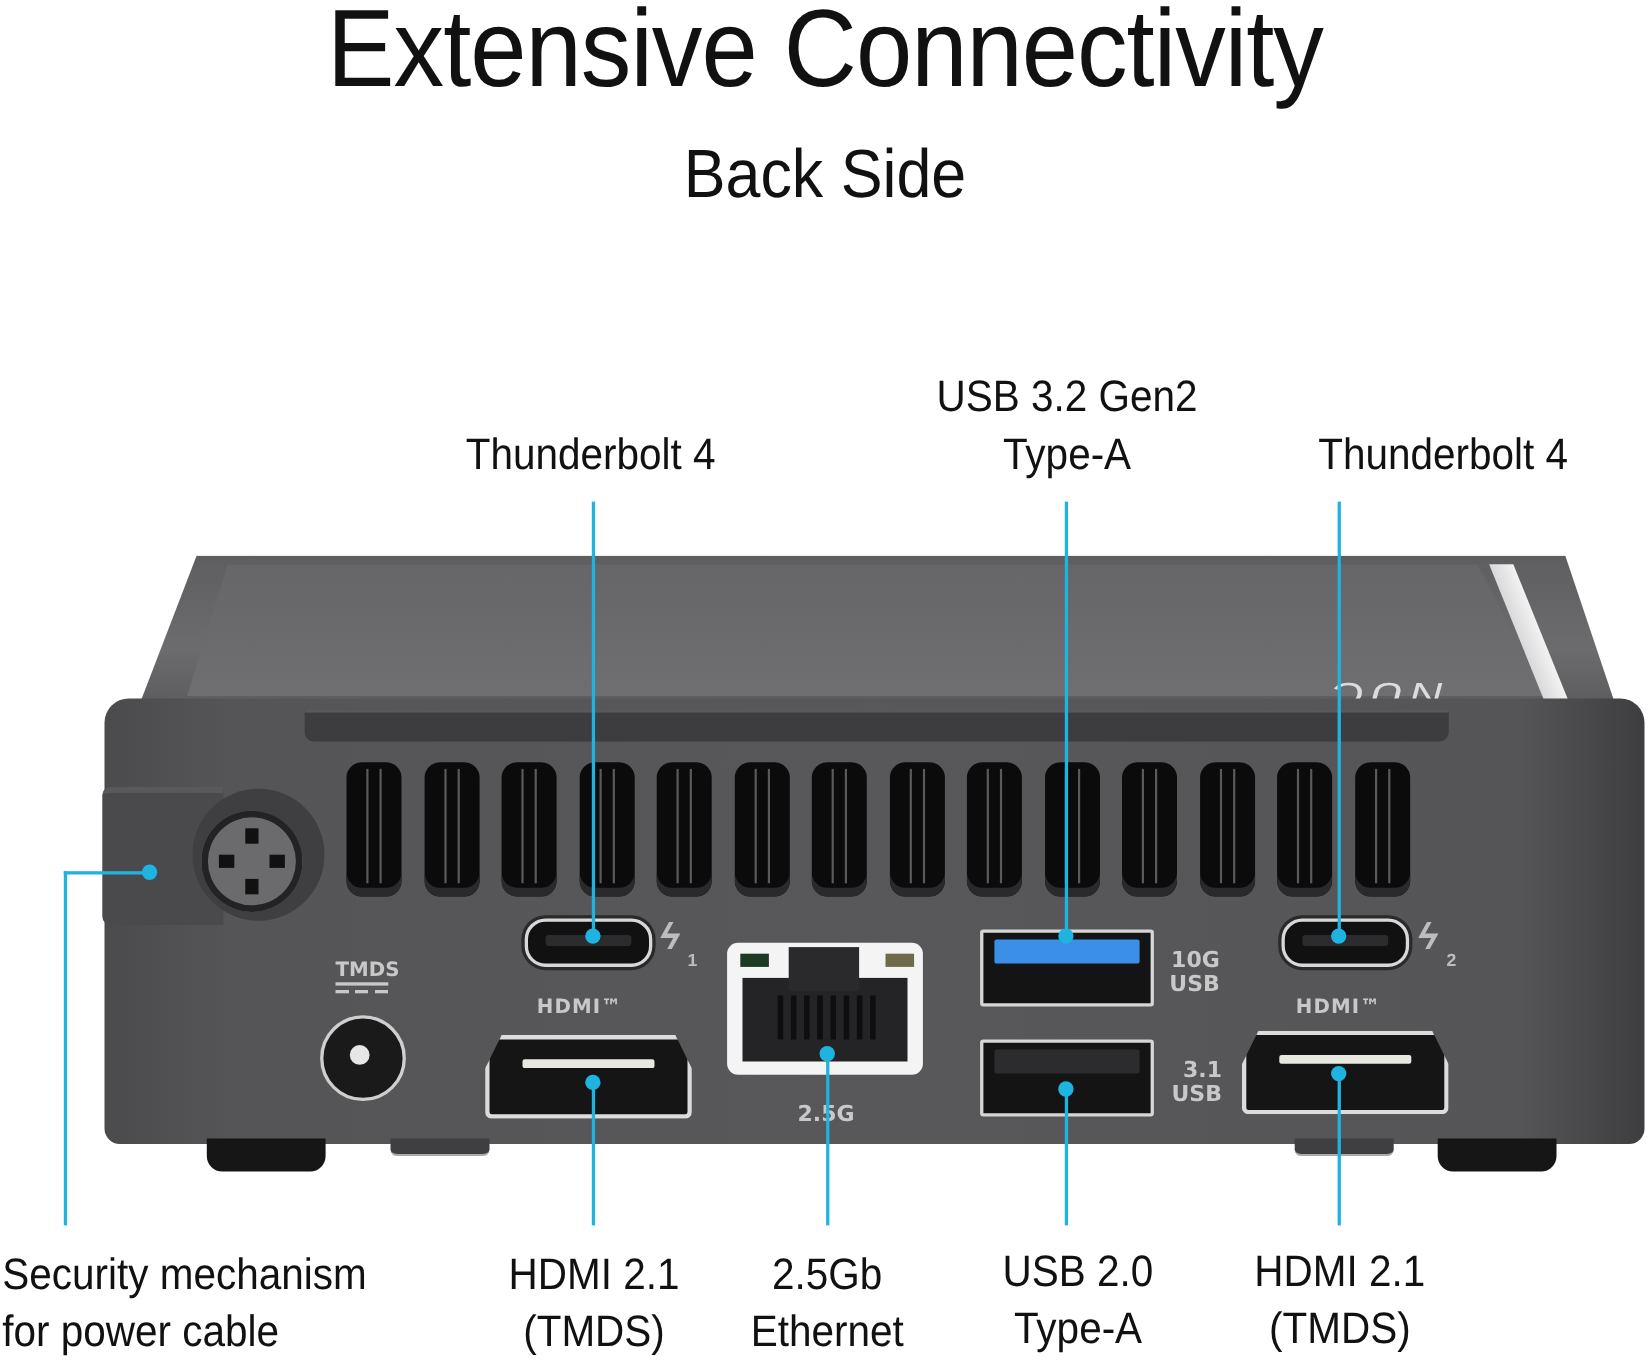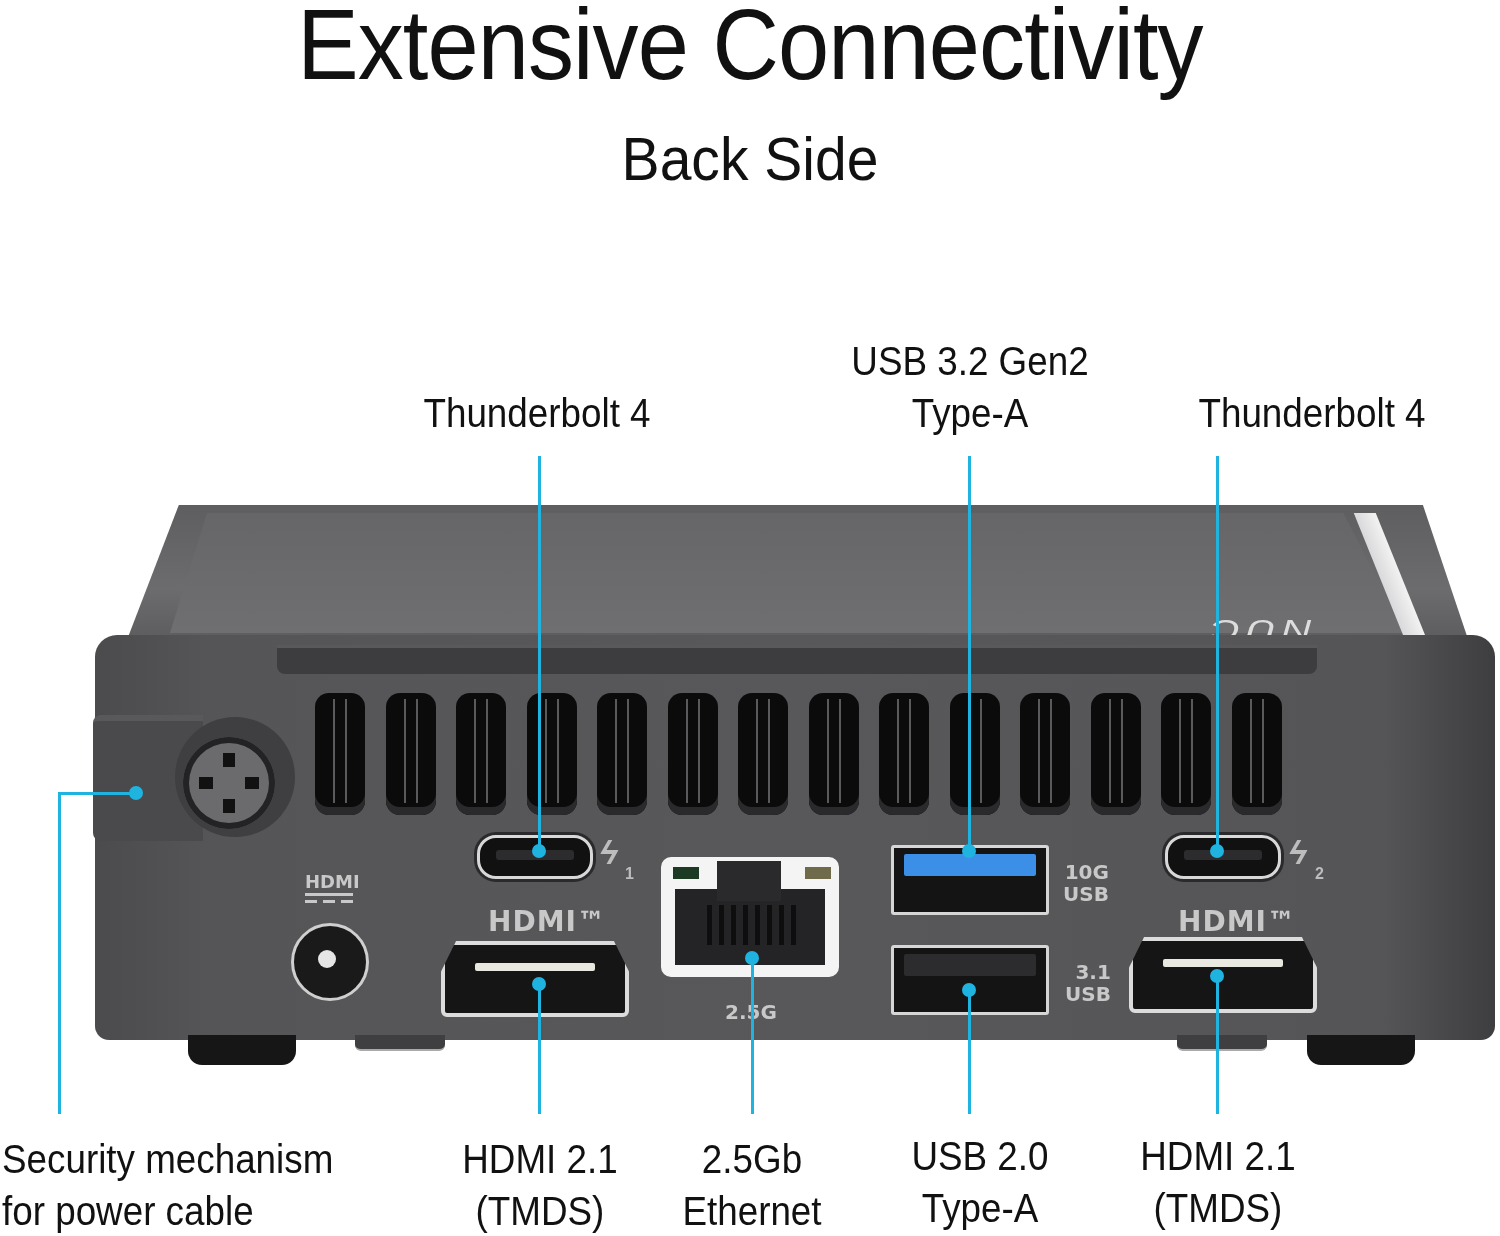--- a/index.html
+++ b/index.html
@@ -43,21 +43,21 @@
   .screw-x { position: absolute; background: #111; }
   .foot { position: absolute; top: 530px; width: 108px; height: 30px; background: #161617; border-radius: 0 0 14px 14px; }
   .tab { position: absolute; top: 530px; width: 90px; height: 14px; background: #3f3e41; border-radius: 0 0 6px 6px; border-bottom: 2px solid #aaa; }
 
   .usbc { position: absolute; width: 110px; height: 38px; border-radius: 19px; background: #111; border: 3px solid #d8d8d8;
           box-shadow: 0 0 0 3px #2a2a2c; }
   .usbc::after { content: ""; position: absolute; left: 16px; right: 16px; top: 12px; height: 10px; background: #2c2c2e; border-radius: 3px; }
   .tb-icon { position: absolute; font-size: 34px; color: #bdbdbd; font-weight: bold; font-style: italic; }
   .tb-num { position: absolute; font-size: 16px; color: #bdbdbd; font-weight: bold; }
   .port-label { position: absolute; color: #c8c8c8; font-weight: bold; font-family: "DejaVu Sans", sans-serif; text-align: right; line-height: 22px; }
-  .hdmi-logo { position: absolute; color: #c8c8c8; font-weight: bold; font-size: 28px; letter-spacing: 1px; font-family: "DejaVu Sans", sans-serif; }
+  .hdmi-logo { position: absolute; color: #c8c8c8; font-weight: bold; font-size: 18px; letter-spacing: 1px; font-family: "DejaVu Sans", sans-serif; }
   .hdmi { position: absolute; width: 180px; height: 68px; background: #151516; border: 4px solid #dcdcdc;
           clip-path: polygon(8% 0, 92% 0, 100% 40%, 100% 100%, 0 100%, 0 40%); border-radius: 6px; }
   .hdmi-pins { position: absolute; left: 30px; right: 30px; top: 18px; height: 8px; background: #e8e8e0; border-radius: 2px; }
   .rj45 { position: absolute; width: 178px; height: 120px; background: #f4f4f4; border-radius: 10px; }
   .rj45-inner { position: absolute; left: 14px; top: 32px; width: 150px; height: 76px; background: #242426; }
   .rj45-notch { position: absolute; left: 56px; top: 4px; width: 64px; height: 40px; background: #2a2a2c; }
   .led { position: absolute; top: 10px; width: 26px; height: 12px; }
   .rj-pin { position: absolute; top: 48px; width: 5px; height: 40px; background: #0e0e0f; }
   .usba { position: absolute; width: 152px; height: 64px; background: #141415; border: 3px solid #d6d6d6; border-radius: 3px; }
   .usba-tongue { position: absolute; left: 10px; right: 10px; top: 6px; height: 22px; border-radius: 2px; }
@@ -112,21 +112,21 @@
   <div class="screw-ring"></div>
   <div class="screw">
     <div class="screw-x" style="left:40px; top:16px; width:12px; height:60px; background:transparent;">
       <div style="position:absolute; left:0; top:0; width:12px; height:14px; background:#111"></div>
       <div style="position:absolute; left:0; top:46px; width:12px; height:14px; background:#111"></div>
     </div>
     <div style="position:absolute; left:16px; top:40px; width:14px; height:12px; background:#111"></div>
     <div style="position:absolute; left:62px; top:40px; width:14px; height:12px; background:#111"></div>
   </div>
 
-  <div class="dcin-label" style="left:210px; top:366px;">HDMI</div>
+  <div class="dcin-label" style="left:210px; top:366px;">TMDS</div>
   <div style="position:absolute; left:210px; top:388px; width:48px; height:3px; background:#c8c8c8;"></div>
   <div style="position:absolute; left:210px; top:395px; width:48px; height:3px; background:repeating-linear-gradient(90deg,#c8c8c8 0 12px,transparent 12px 18px);"></div>
   <div class="dcin" style="left:196px; top:418px;">
     <div class="dcin-pin"></div>
   </div>
 
   <div class="usbc" style="left:382px; top:330px;"></div>
   <div class="tb-icon" style="left:505px; top:328px;">ϟ</div>
   <div class="tb-num" style="left:530px; top:360px;">1</div>
 

